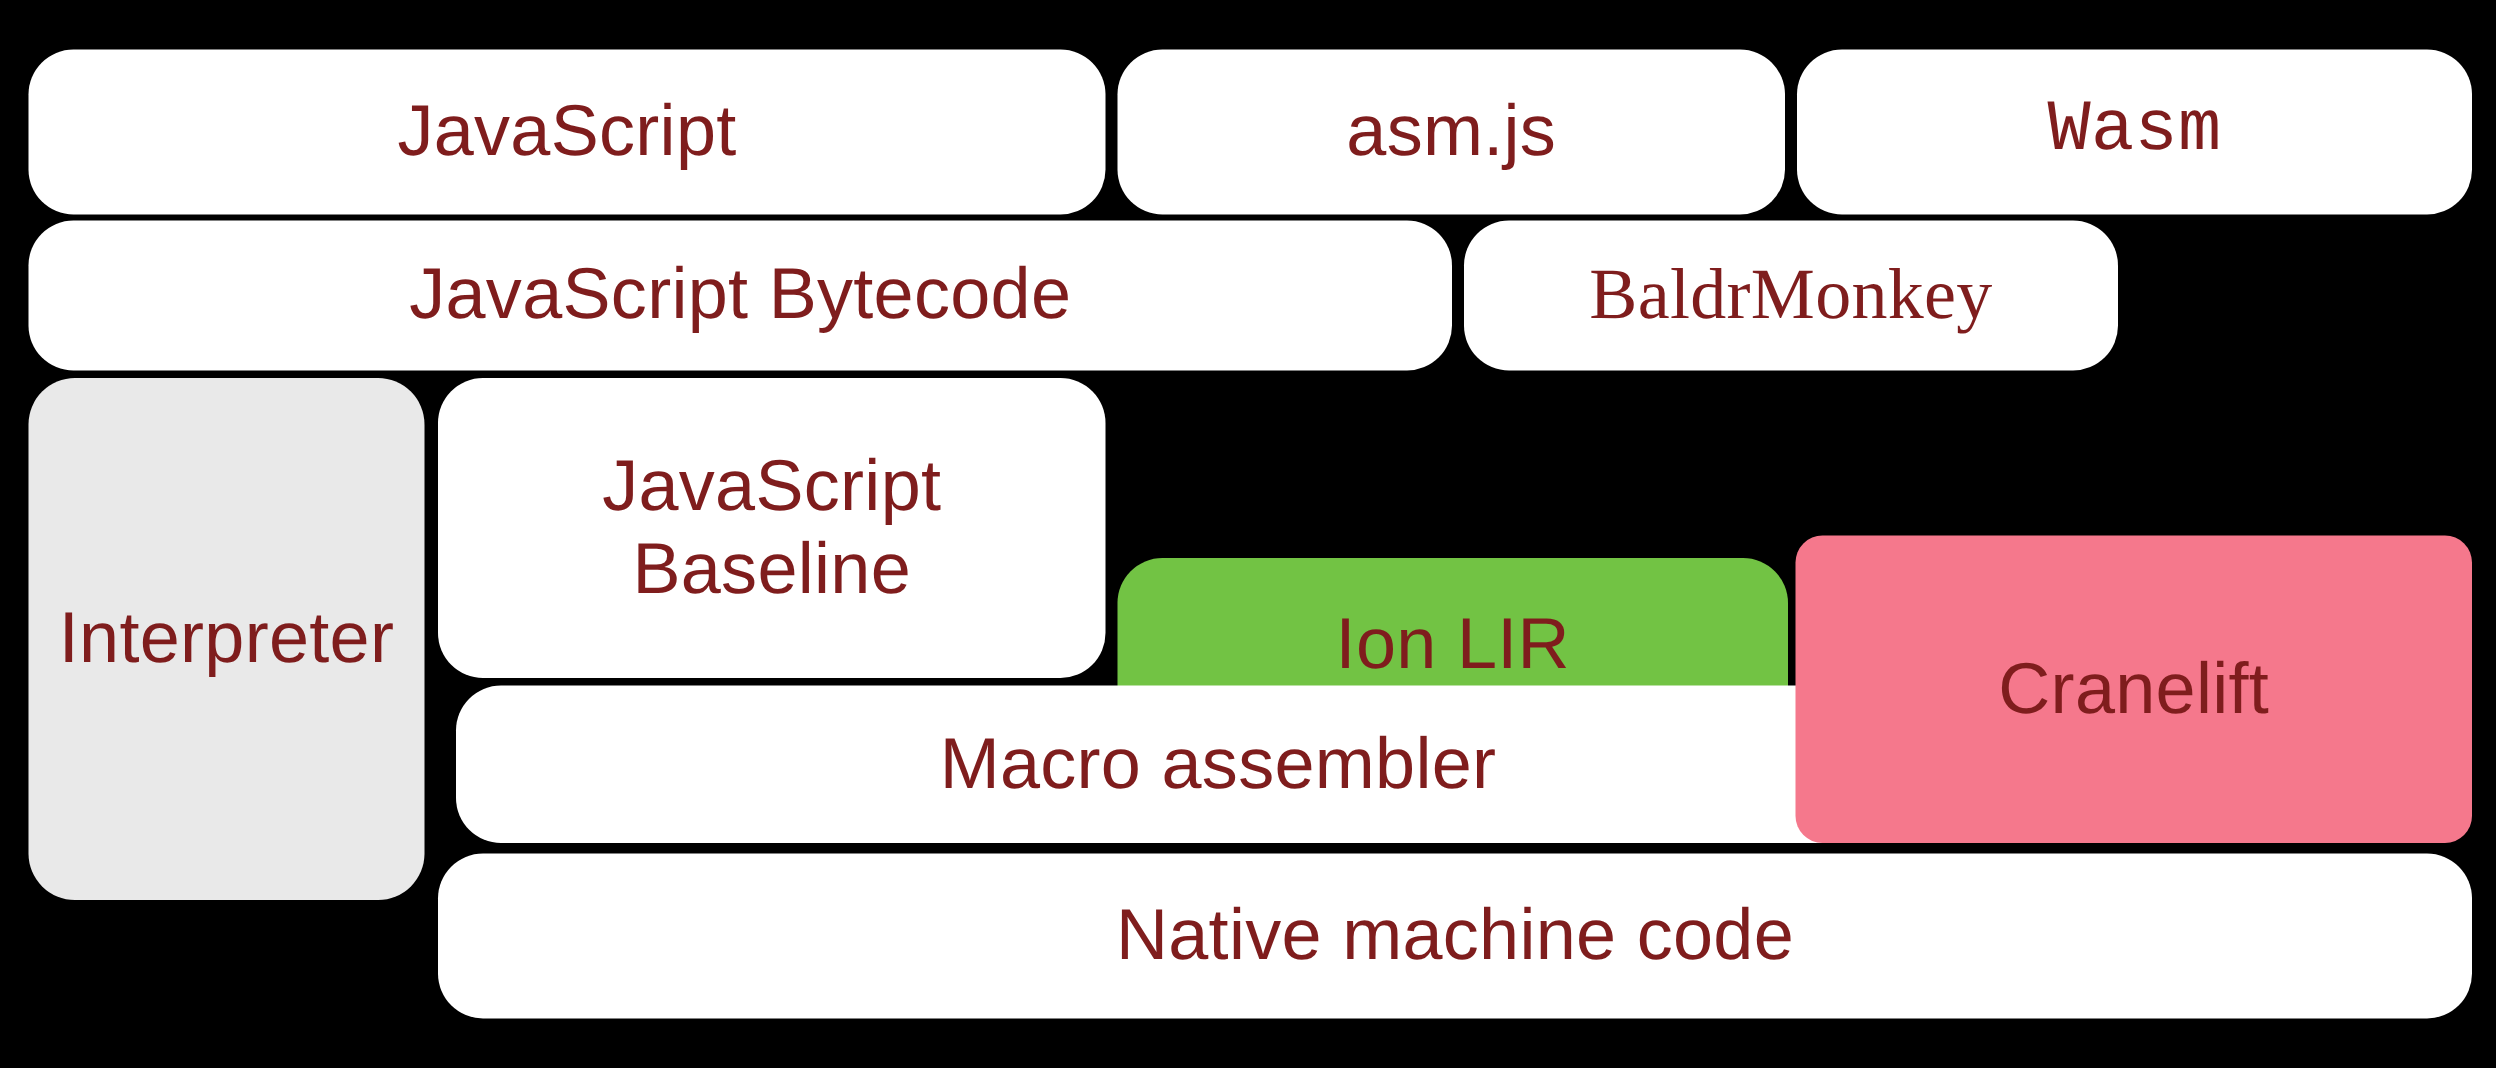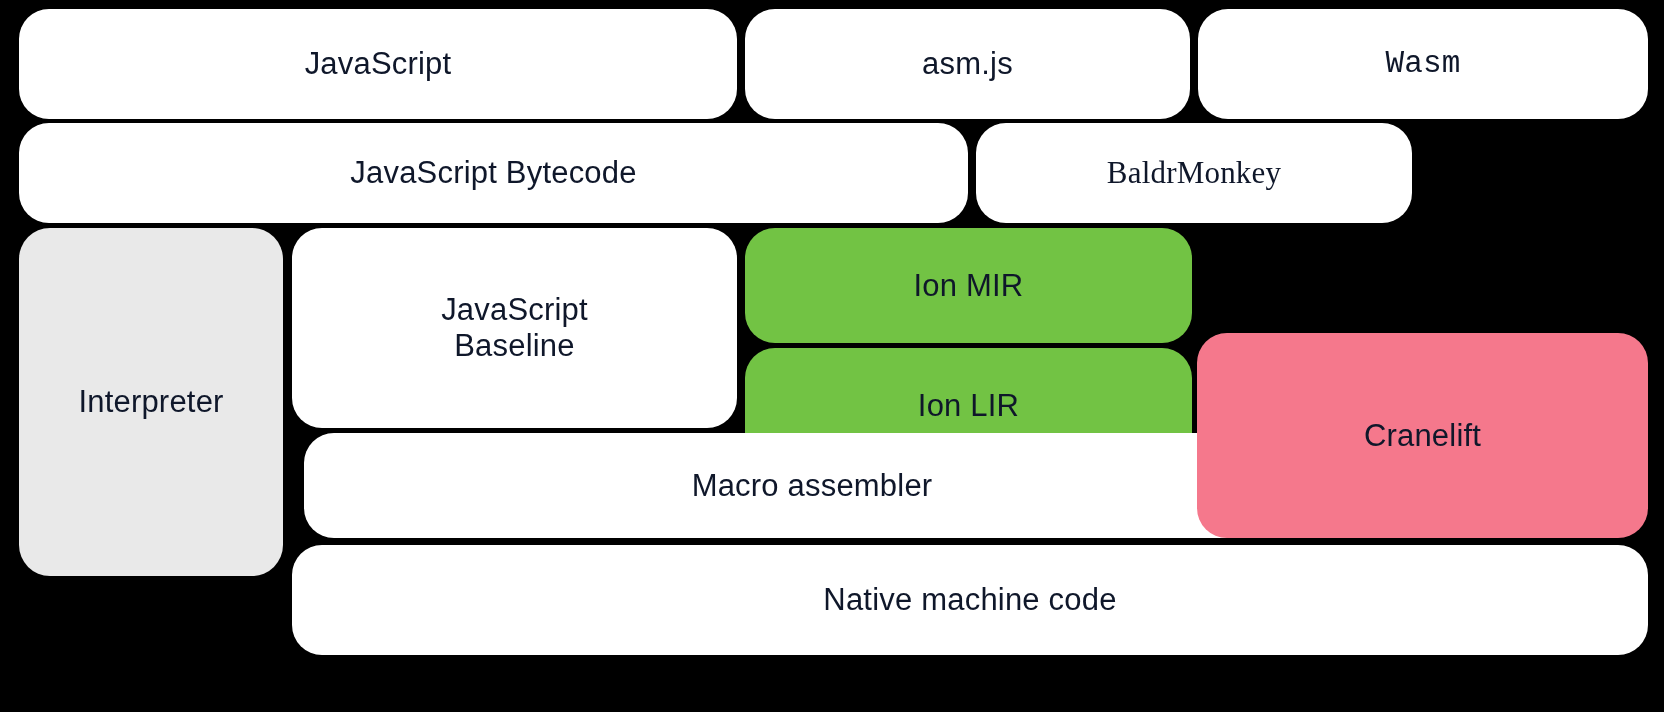--- a/index.html
+++ b/index.html
@@ -20,32 +20,33 @@
   }
   .node {
     position: absolute;
     box-sizing: border-box;
     display: flex;
     align-items: center;
     justify-content: center;
     text-align: center;
     border-radius: 30px;
     background: #ffffff;
-    color: #0f172a;
+    color: #7f1d1d;
     font-family: "Liberation Sans", sans-serif;
-    font-size: 31px;
+    font-size: 48px;
     font-weight: 400;
     line-height: 1.15;
     letter-spacing: 0.2px;
     white-space: pre-line;
     user-select: none;
+    margin-top: 24px;
   }
   .node.gray   { background: #e9e9e9; }
   .node.green  { background: #72c344; }
-  .node.pink   { background: #f5788c; }
+  .node.pink   { background: #f5788c; border-radius: 18px; }
 
   
   .n-javascript      { left: 19px;   top: 9px;   width: 718px; height: 110px; }
   .n-asmjs           { left: 745px;  top: 9px;   width: 445px; height: 110px; }
   .n-wasm            { left: 1198px; top: 9px;   width: 450px; height: 110px; font-family: Liberation Mono, monospace; }
 
   
   .n-js-bytecode     { left: 19px;   top: 123px; width: 949px; height: 100px; }
   .n-baldrmonkey     { left: 976px;  top: 123px; width: 436px; height: 100px; font-family: Liberation Serif, serif; }
 
@@ -73,21 +74,20 @@
 
   <div class="node n-js-bytecode">JavaScript Bytecode</div>
 
   <div class="node n-baldrmonkey">BaldrMonkey</div>
 
   <div class="node gray n-interpreter">Interpreter</div>
 
   <div class="node n-js-baseline">JavaScript
 Baseline</div>
 
-  <div class="node green n-ion-mir">Ion MIR</div>
 
   <div class="node green n-ion-lir">Ion LIR</div>
 
   <div class="node n-macro-assembler">Macro assembler</div>
 
   <div class="node pink n-cranelift">Cranelift</div>
 
   <div class="node n-native-code">Native machine code</div>
 
 </div>

